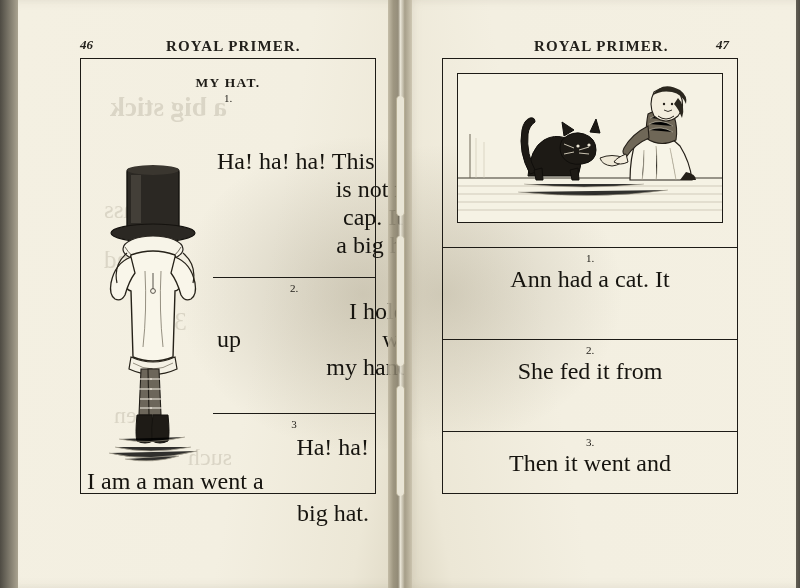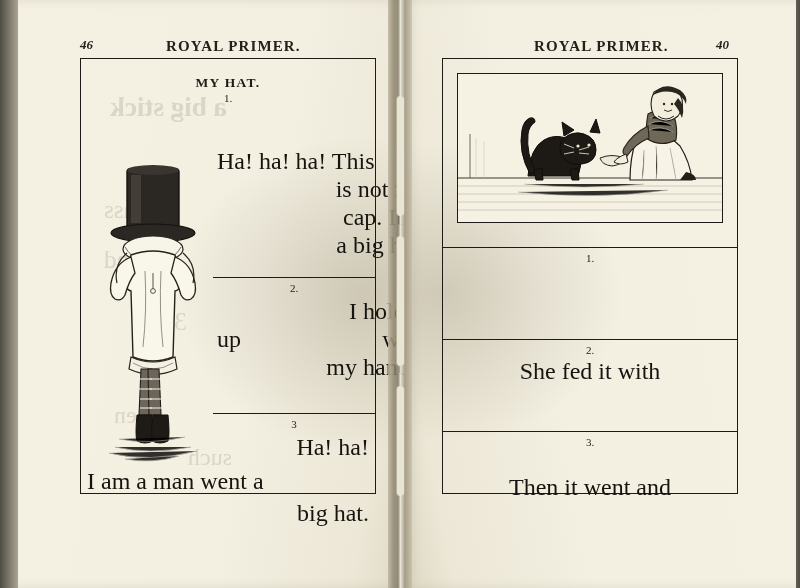--- a/index.html
+++ b/index.html
@@ -296,21 +296,21 @@
         <div class="verse" style="position:absolute; left:6px; top:408px; width:282px; text-align:left;">I am a man went a</div>
         <div class="verse" style="position:absolute; left:6px; top:440px; width:282px; text-align:right;">big hat.</div>
       </div>
 
     </div>
   </div>
 
   <div class="page page-right">
 
     <span class="hdr hdr-r" style="left:130px;">ROYAL PRIMER.</span>
-    <span class="folio folio-r" style="left:312px;">40</span>
+    <span class="folio folio-r" style="left:312px;">47</span>
 
     <div class="frame frame-r" style="left:38px;">
 
       <div class="img-box">
         <svg width="264" height="148" viewBox="0 0 264 148">
           <rect x="0" y="0" width="264" height="148" fill="#f5f2e4"></rect>
 
           <line x1="0" y1="104" x2="264" y2="104" stroke="#3a362d" stroke-width="1"></line>
           <g stroke="#b9b2a0" stroke-width="0.7" opacity="0.9">
             <path d="M0 112 h264"></path>
@@ -389,31 +389,32 @@
             <path d="M66 110 q60 6 120 0"></path>
             <path d="M60 118 q80 8 150 -2"></path>
           </g>
         </svg>
       </div>
 
 
       <div class="rule-r1" style="top:188px;"></div>
       <div class="vnum" style="position:absolute; top:192px; left:0; width:100%;">1.</div>
       <div class="block-r" style="top:206px;">
+        <div class="verse" style="text-align:center;">Ann had a cat.  It</div>
       </div>
 
       <div class="rule-r2" style="top:280px;"></div>
       <div class="vnum" style="position:absolute; top:284px; left:0; width:100%;">2.</div>
       <div class="block-r" style="top:298px;">
-        <div class="verse" style="text-align:center;">She fed it with</div>
+        <div class="verse" style="text-align:center;">She fed it from</div>
       </div>
 
       <div class="rule-r3" style="top:372px;"></div>
       <div class="vnum" style="position:absolute; top:376px; left:0; width:100%;">3.</div>
-      <div class="block-r" style="top:414px;">
+      <div class="block-r" style="top:390px;">
         <div class="verse" style="text-align:center;">Then it went and</div>
       </div>
 
     </div>
   </div>
 
   <div class="gutter"></div>
   <div class="binding-thread bt1"></div>
   <div class="binding-thread bt2"></div>
   <div class="binding-thread bt3"></div>

